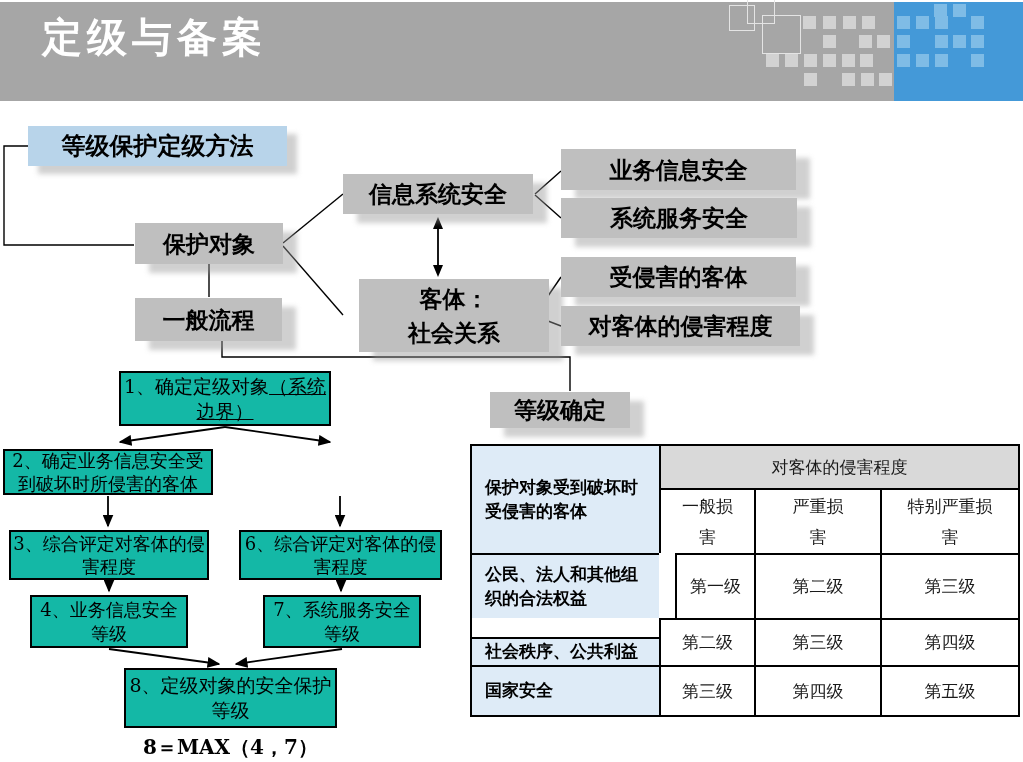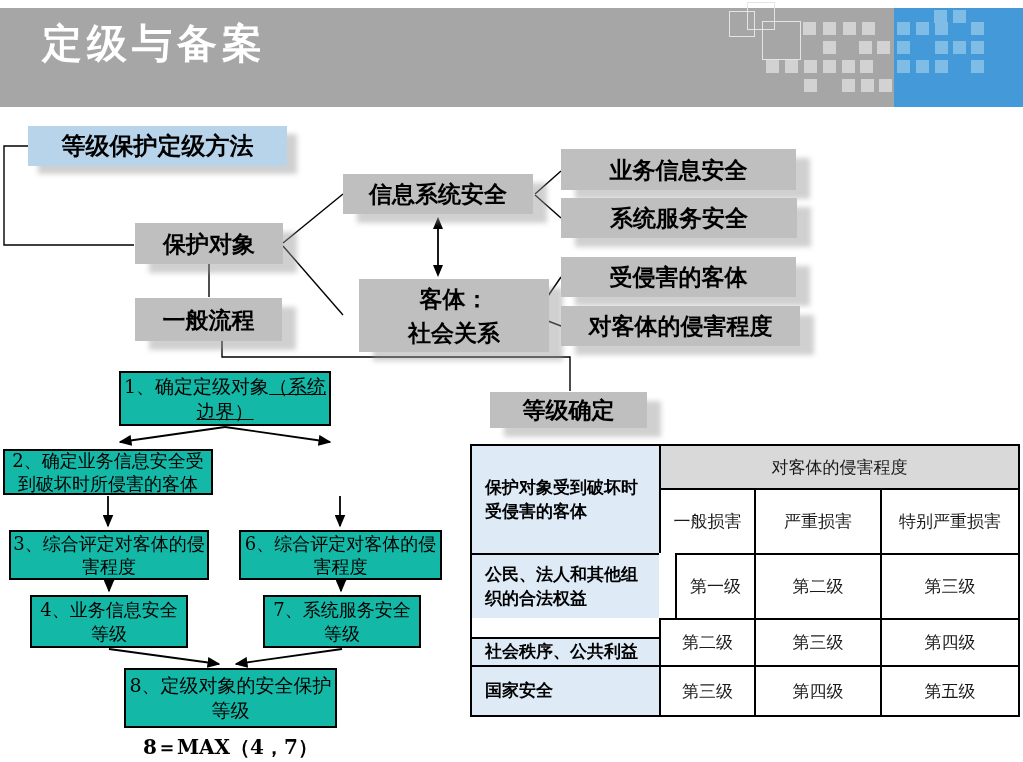--- a/index.html
+++ b/index.html
@@ -1,20 +1,20 @@
 <!DOCTYPE html>
 <html><head>
 <meta charset="utf-8">
 <style>
   html,body{margin:0;padding:0;background:#fff;}
   .slide{position:relative;width:1023px;height:762px;background:#ffffff;overflow:hidden;
          font-family:"DejaVu Serif", serif;color:#000;}
 
   
-  .header{position:absolute;left:0;top:8px;width:1023px;height:99px;background:#A6A6A6;text-align:right;}
+  .header{position:absolute;left:0;top:2px;width:1023px;height:99px;background:#A6A6A6;text-align:right;}
   .header-title{position:absolute;left:42px;top:13px;font-family:"DejaVu Sans", sans-serif;
                 font-weight:bold;font-size:40px;letter-spacing:5px;color:#ffffff;line-height:1.1;}
   .blue-panel{position:absolute;left:894px;top:0;width:129px;height:99px;background:#4499D8;}
   .sq{position:absolute;width:13px;height:13px;}
   .sq-gray{background:#D2D2D2;}
   .sq-blue{background:#7FBCE6;}
   .sq-outline{background:transparent;border:1px solid #E4E4E4;}
 
   
   svg.connectors{position:absolute;left:0;top:0;pointer-events:none;}
@@ -38,21 +38,21 @@
              grid-template-rows:42px 65px 65px 47px 50px;
              border:2px solid #000;font-size:17px;background:#fff;}
   .tc{border-left:2px solid #000;border-top:2px solid #000;display:flex;align-items:center;
       justify-content:center;text-align:center;box-sizing:border-box;color:#1a1a1a;}
   .tc.no-l{border-left:none;}
   .tc.no-t{border-top:none;}
   .tc.label{background:#DEEBF7;justify-content:flex-start;text-align:left;padding:2px 10px 2px 13px;
             font-family:"DejaVu Sans", sans-serif;font-weight:bold;line-height:1.4;color:#000;}
   .tc.corner{grid-column:1;grid-row:1 / span 2;}
   .tc.tophdr{grid-column:2 / span 3;grid-row:1;background:#D9D9D9;}
-  .tc.subhdr{flex-direction:row;line-height:1.8;}
+  .tc.subhdr{flex-direction:column;line-height:1.8;}
 </style>
 </head>
 <body>
 
 <div class="slide">
 
   <div class="header">
     <div class="header-title">定级与备案</div>
     <div class="blue-panel"></div>
     <div id="squares">
@@ -136,21 +136,21 @@
   <div class="gbox" style="left:343px;top:279px;width:190px;height:73px;margin-left:16px;">
     <div>
       <div>客体：</div>
       <div>社会关系</div>
     </div>
   </div>
   <div class="gbox" style="left:561px;top:149px;width:235px;height:41px;">业务信息安全</div>
   <div class="gbox" style="left:561px;top:198px;width:236px;height:40px;">系统服务安全</div>
   <div class="gbox" style="left:561px;top:257px;width:235px;height:40px;">受侵害的客体</div>
   <div class="gbox" style="left:561px;top:306px;width:239px;height:40px;">对客体的侵害程度</div>
-  <div class="gbox" style="left:490px;top:392px;width:157px;height:36px;">等级确定</div>
+  <div class="gbox" style="left:490px;top:392px;width:140px;height:36px;">等级确定</div>
 
   <div class="wbox" style="left:119px;top:371px;width:212px;height:55px;font-size:19px;">
     <div><span>1、确定定级对象</span><span class="u">（系统边界）</span></div>
   </div>
   <div class="wbox" style="left:3px;top:449px;width:210px;height:46px;">2、确定业务信息安全受到破坏时所侵害的客体</div>
   <div class="wbox" style="left:9px;top:530px;width:200px;height:50px;">3、综合评定对客体的侵害程度</div>
   <div class="wbox" style="left:239px;top:530px;width:203px;height:50px;">6、综合评定对客体的侵害程度</div>
   <div class="wbox" style="left:30px;top:595px;width:158px;height:53px;">4、业务信息安全等级</div>
   <div class="wbox" style="left:263px;top:595px;width:158px;height:53px;">7、系统服务安全等级</div>
   <div class="wbox" style="left:124px;top:668px;width:213px;height:60px;font-size:19px;">8、定级对象的安全保护等级</div>

